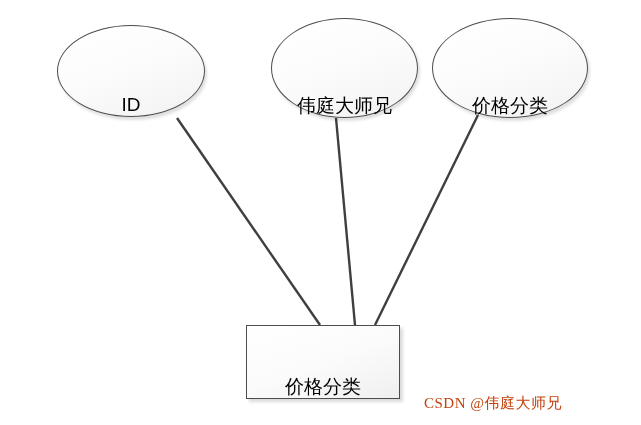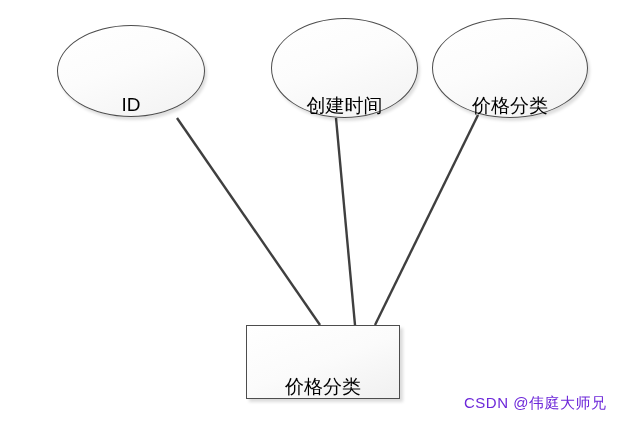--- a/index.html
+++ b/index.html
@@ -49,46 +49,47 @@
   .node-label {
     display: block;
     white-space: nowrap;
   }
   #node-id { left: 57px; top: 25px; width: 148px; height: 92px; font-size: 19px; }
   #node-created-time { left: 271px; top: 18px; width: 147px; height: 100px; font-size: 19px; }
   #node-price-category-attr { left: 432px; top: 18px; width: 156px; height: 100px; font-size: 19px; }
   #node-entity { left: 246px; top: 325px; width: 154px; height: 74px; font-size: 19px; }
   #watermark {
     position: absolute;
-    left: 464px;
+    left: 424px;
     top: 394px;
     font-size: 15px;
-    color: #6d28d9;
+    color: #c2410c;
     white-space: nowrap;
     z-index: 3;
     letter-spacing: 0.5px;
+    font-family: Liberation Serif, serif;
   }
 </style>
 </head>
 <body>
 
 <div id="canvas">
 
   <svg id="edges" viewBox="0 0 641 425" xmlns="http://www.w3.org/2000/svg">
     <line x1="177" y1="118" x2="320" y2="325" stroke="#3f3f3f" stroke-width="2.4" stroke-linecap="butt"></line>
     <line x1="336" y1="118" x2="355" y2="325" stroke="#3f3f3f" stroke-width="2.4" stroke-linecap="butt"></line>
     <line x1="478" y1="115" x2="375" y2="325" stroke="#3f3f3f" stroke-width="2.4" stroke-linecap="butt"></line>
   </svg>
 
   <div id="node-id" class="node ellipse-node">
     <span class="node-label">ID</span>
   </div>
 
   <div id="node-created-time" class="node ellipse-node">
-    <span class="node-label">创建时间</span>
+    <span class="node-label">伟庭大师兄</span>
   </div>
 
   <div id="node-price-category-attr" class="node ellipse-node">
     <span class="node-label">价格分类</span>
   </div>
 
   <div id="node-entity" class="node rect-node">
     <span class="node-label">价格分类</span>
   </div>
 

